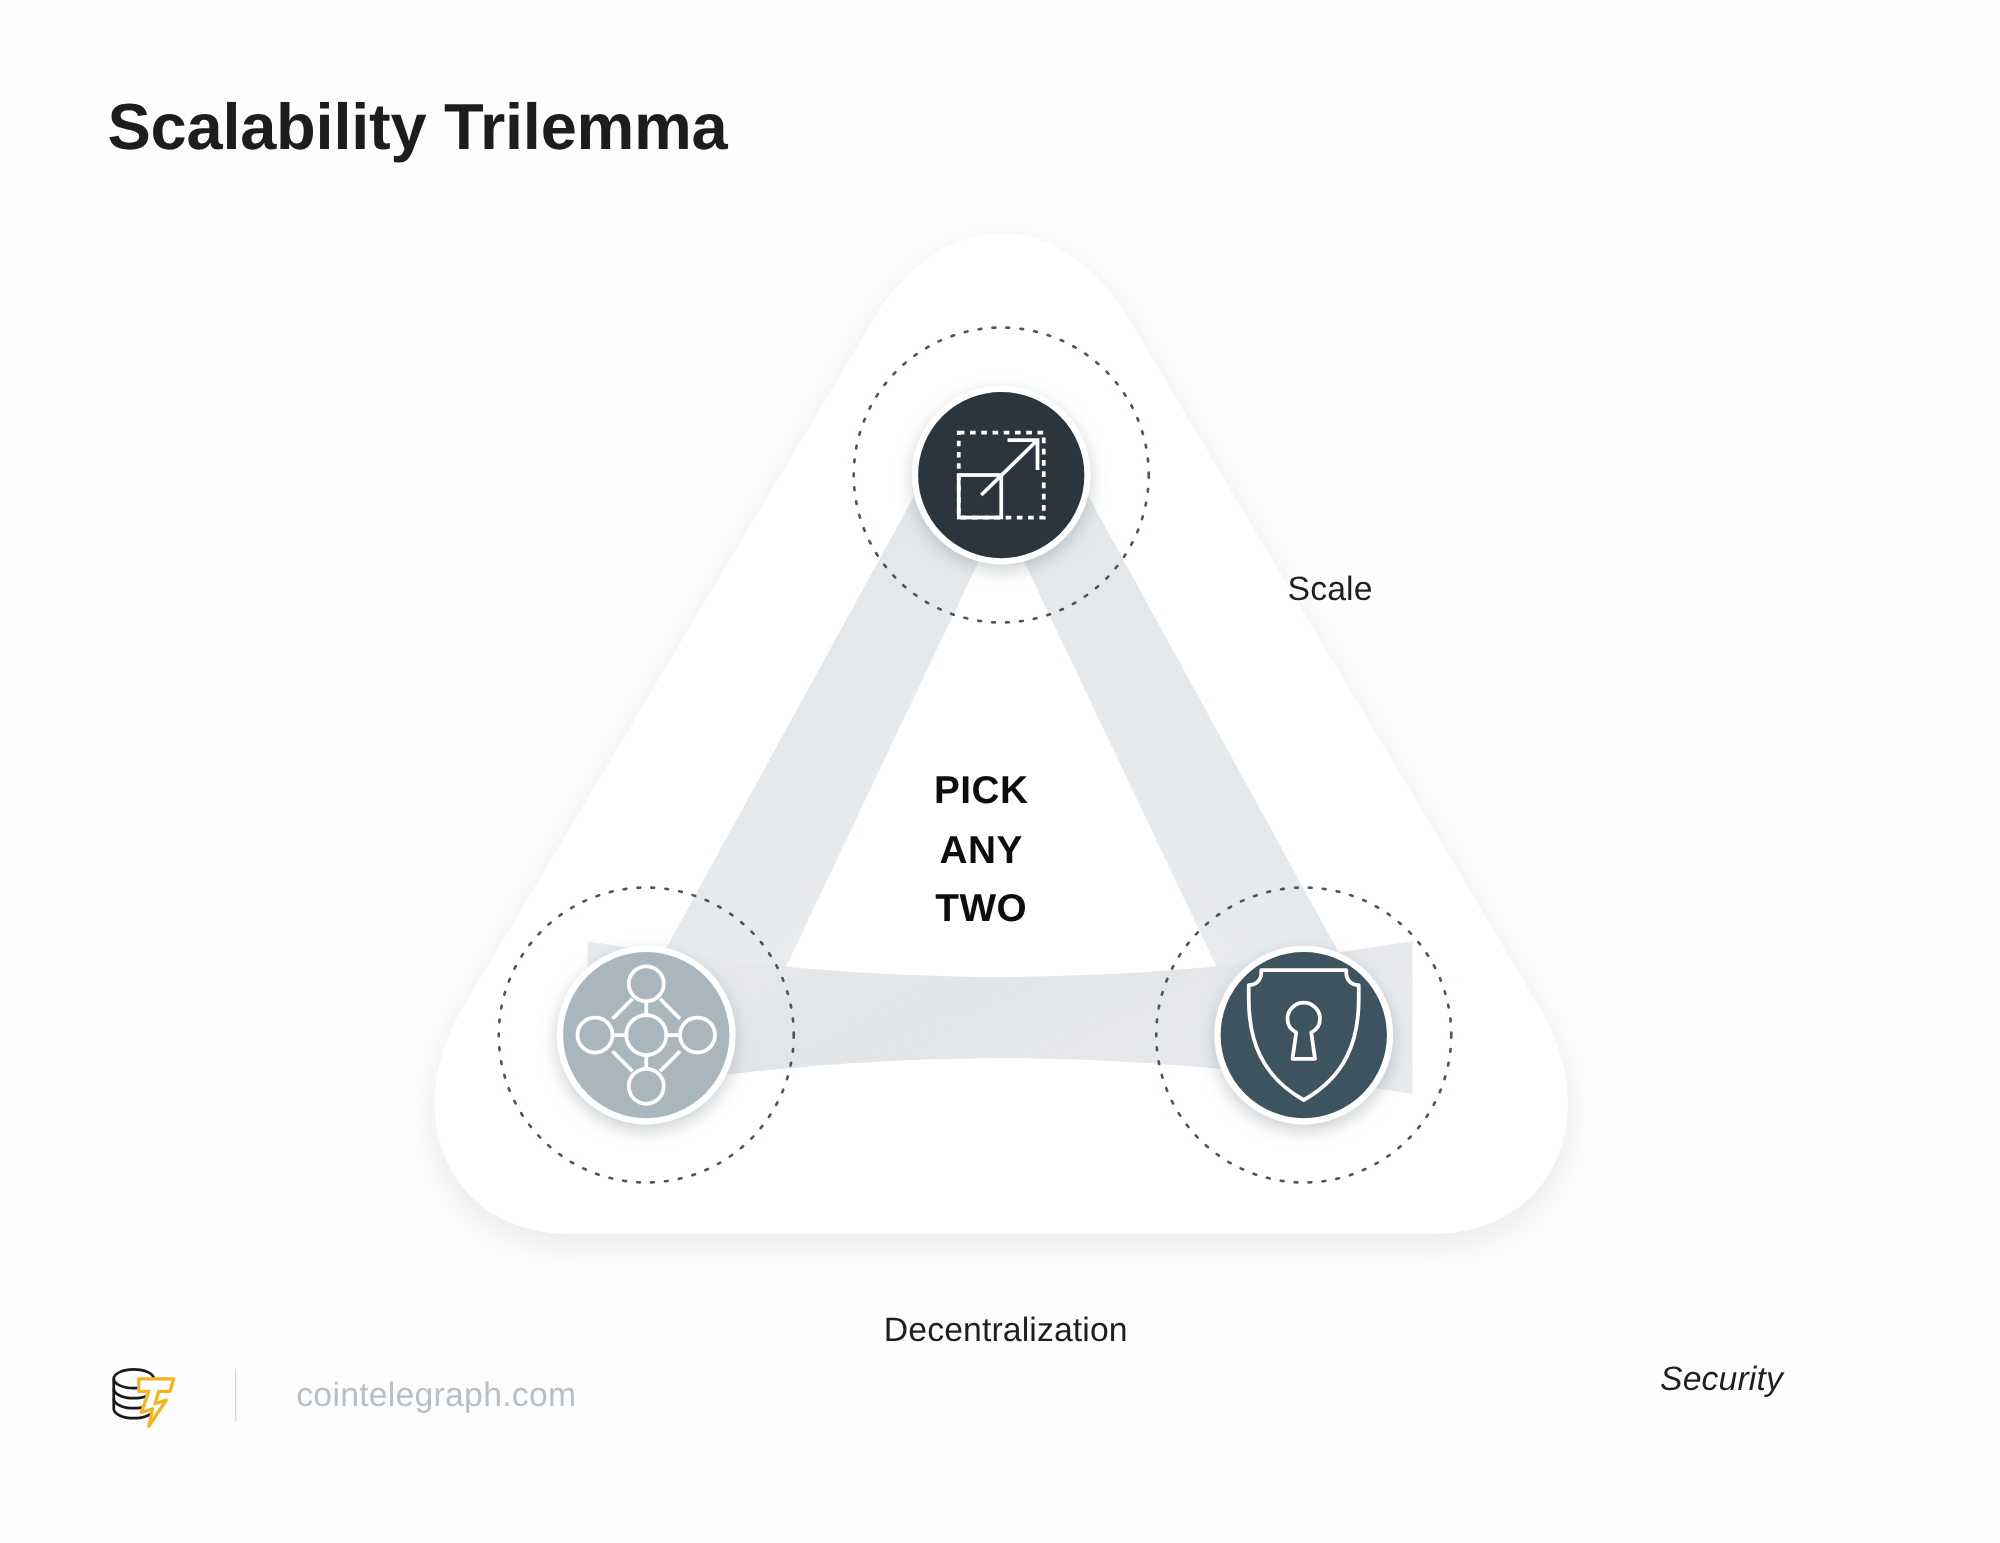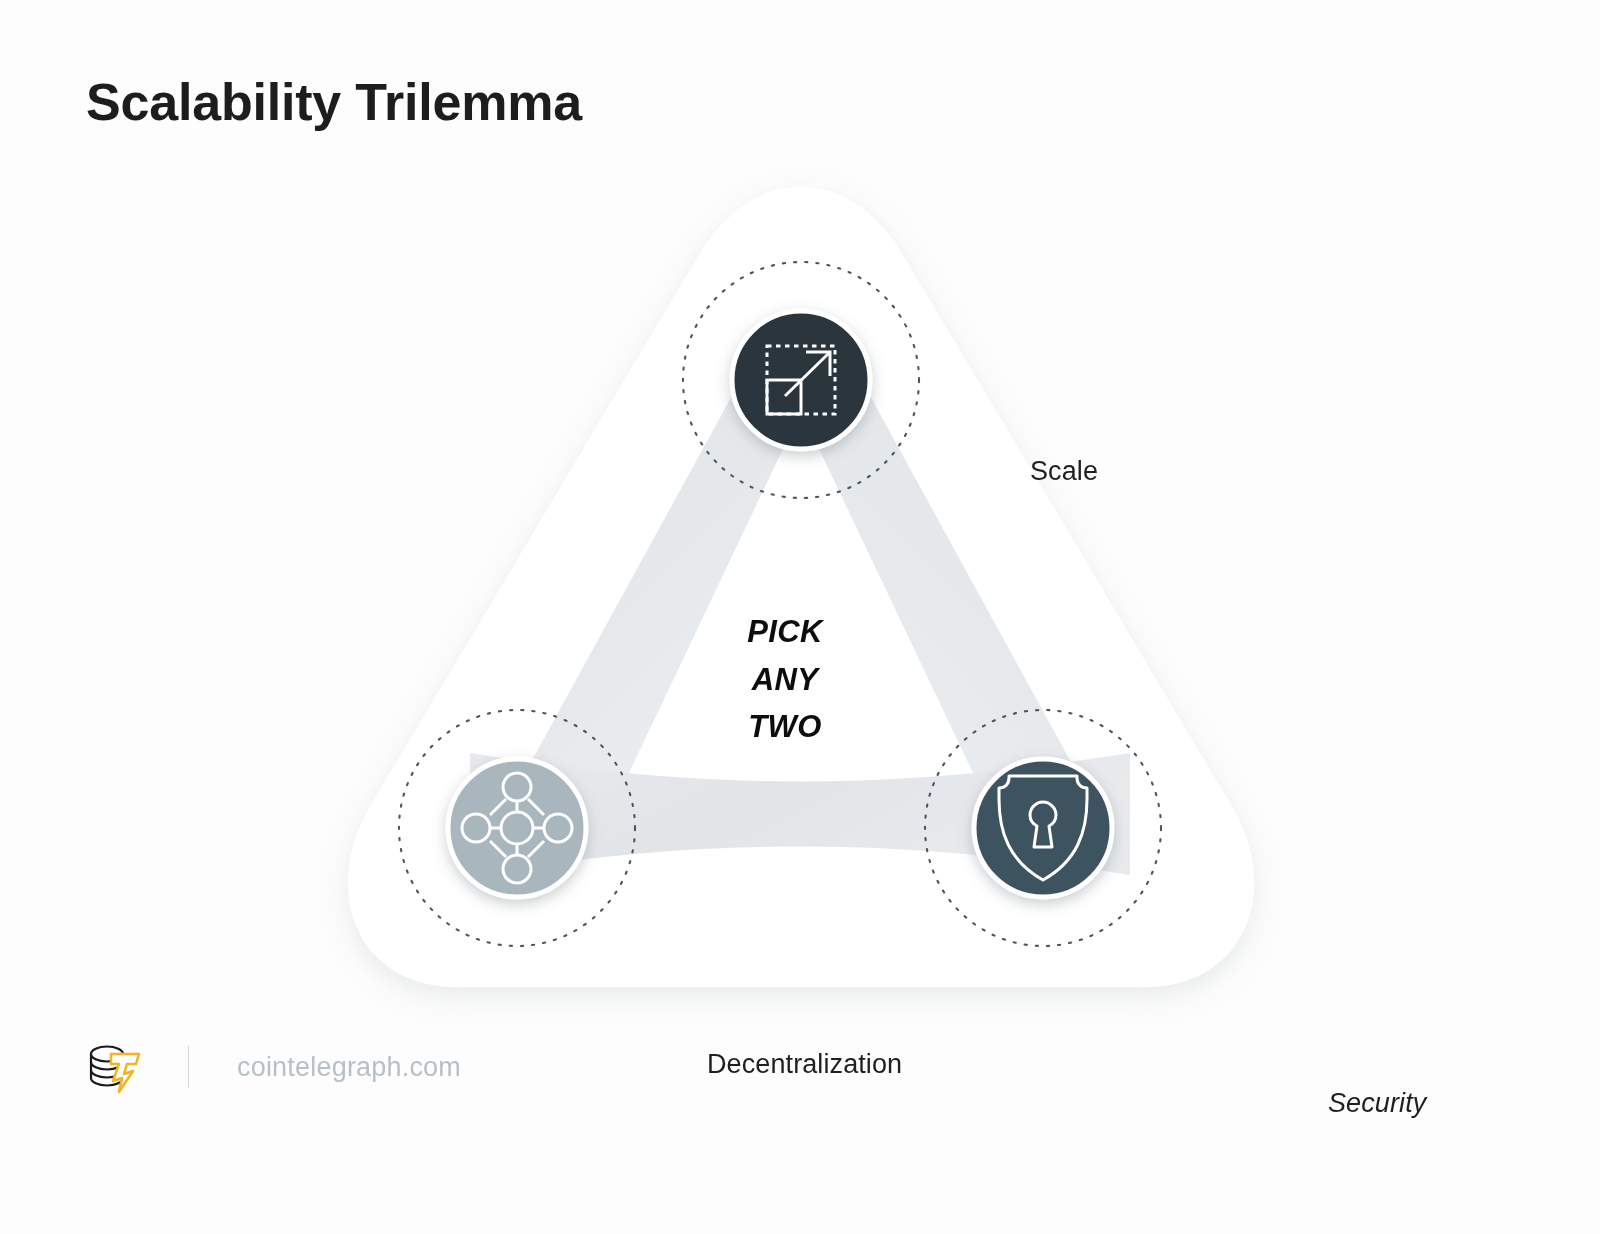--- a/index.html
+++ b/index.html
@@ -65,29 +65,28 @@
     position: absolute;
     left: 700px;
     top: 608px;
     width: 170px;
     text-align: center;
     font-size: 31px;
     font-weight: bold;
     color: #0d0d0d;
     line-height: 1.54;
     letter-spacing: 0.4px;
-    font-style: italic;
   }
   .center-text div { display: block; }
 
   
   .footer {
     position: absolute;
     left: 86px;
-    top: 1036px;
+    top: 1085px;
     display: flex;
     align-items: center;
     height: 62px;
     gap: 24px;
   }
   .footer-logo { width: 58px; height: 54px; display: block; }
   .footer-divider {
     width: 1px;
     height: 42px;
     background: #d3d8dc;

